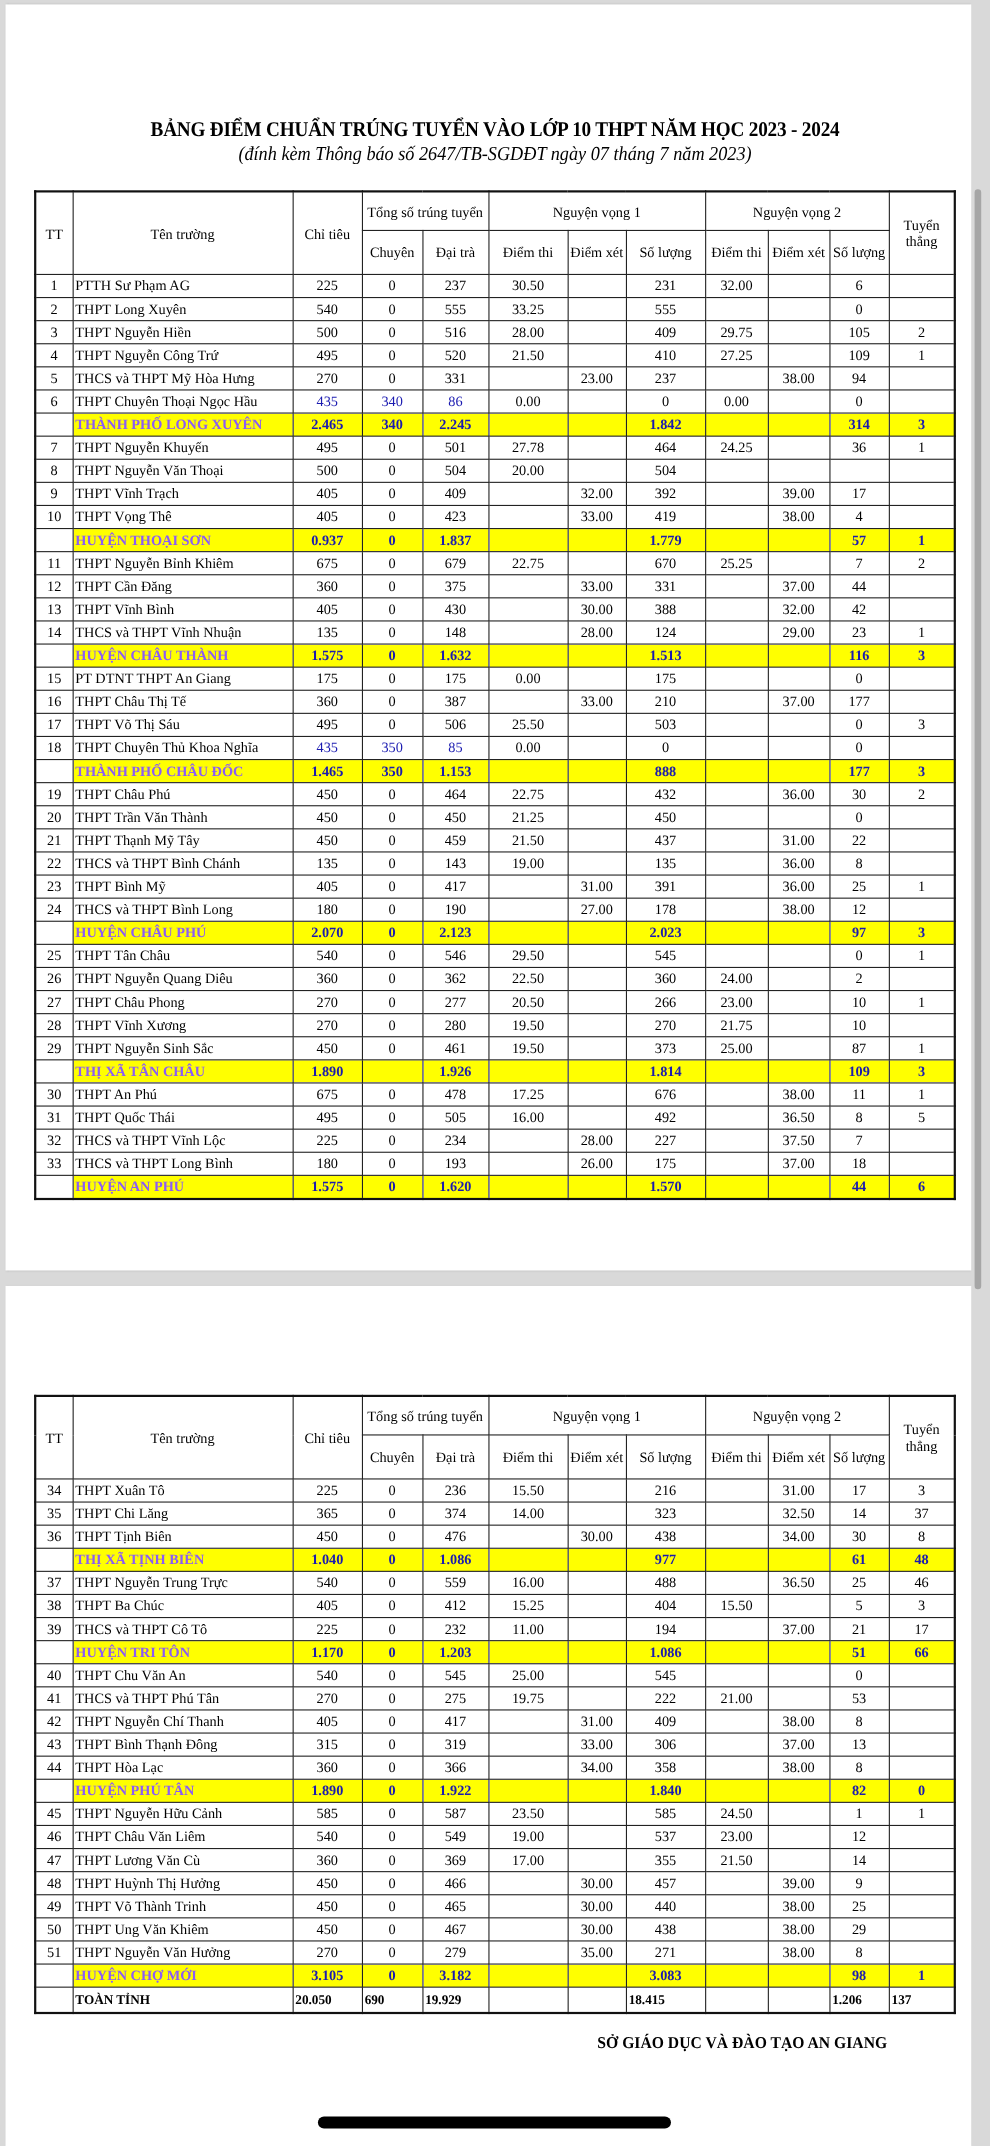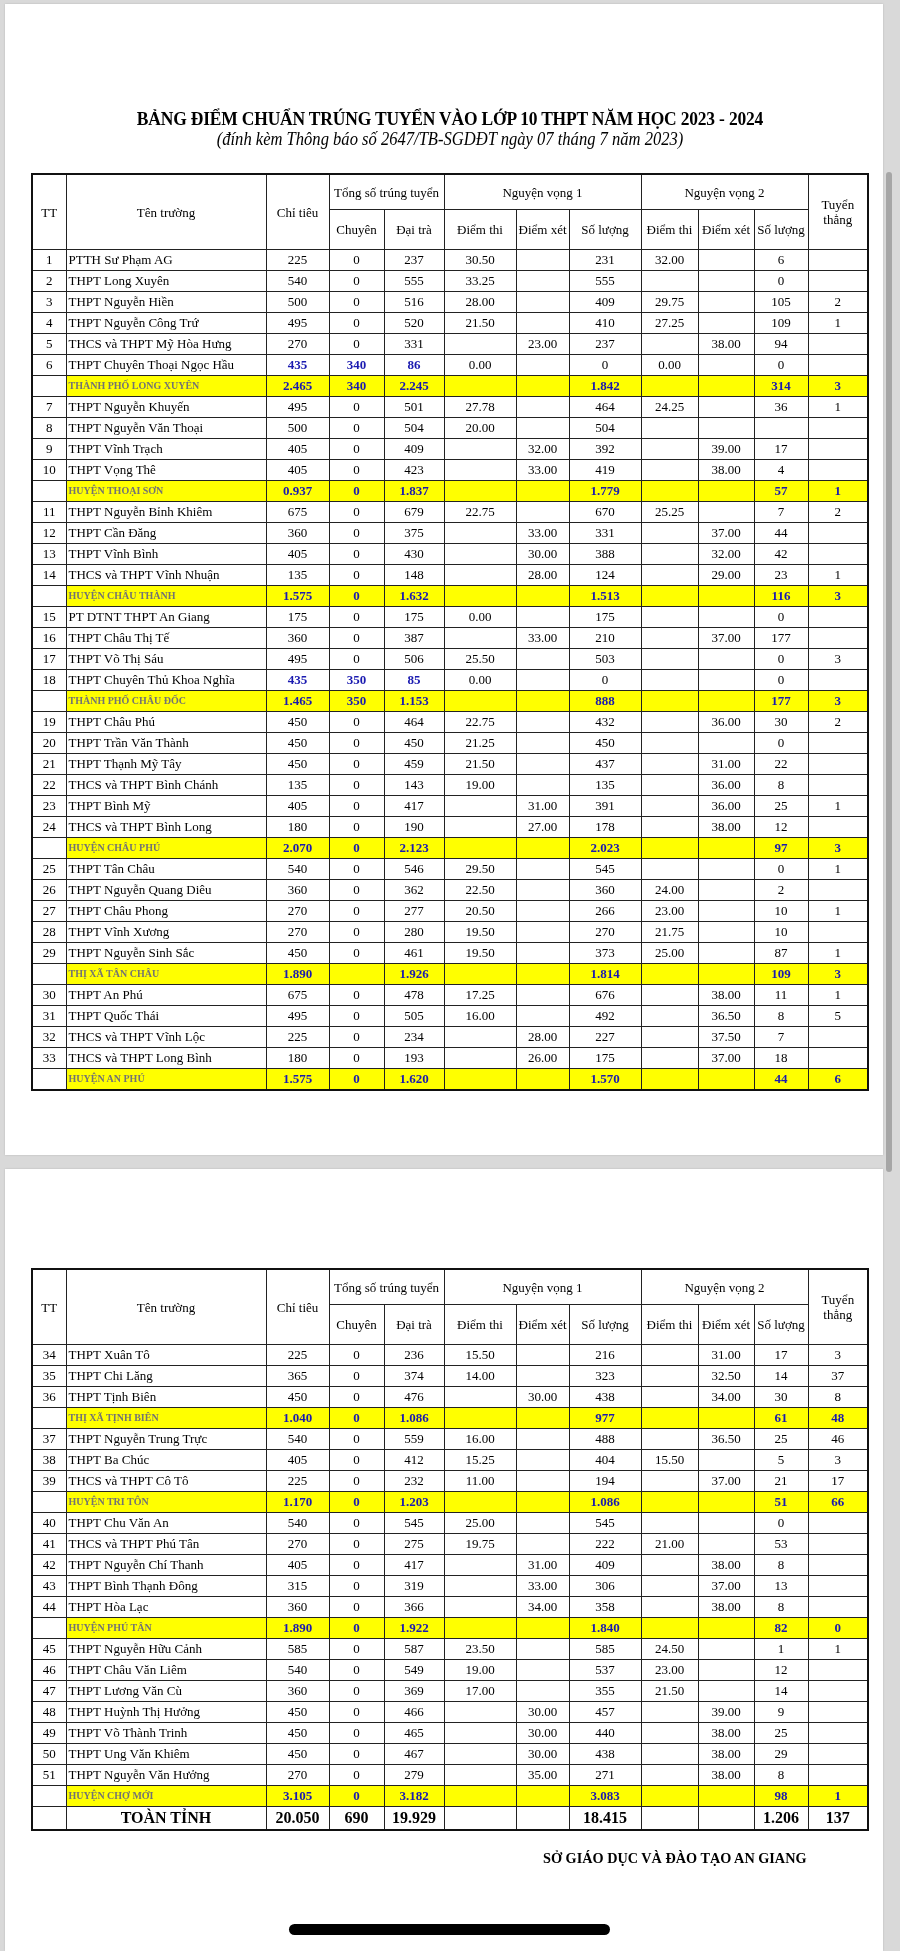--- a/index.html
+++ b/index.html
@@ -42,25 +42,25 @@
   table.grid { border: 2px solid #111; }
   table.grid th {
     font-weight: normal; font-size: 13px; line-height: 15px; white-space: normal;
   }
   thead tr.h1 th { height: 34px; }
   thead tr.h2 th { height: 39px; }
   tbody tr { height: 21px; }
   td { text-align: center; line-height: 20px; }
   td.name { text-align: left; }
   td.tt { text-align: center; }
-  .blue { color: #1a1ab0; font-weight: bold; }
+  .blue { color: #1a1ab0; font-weight: normal; }
   tr.sub td.y { background: #ffff00; }
-  tr.sub td.name { font-weight: bold; color: #737373; font-size: 10px; }
+  tr.sub td.name { font-weight: bold; color: #8b5cf6; font-size: 13px; }
   tr.sub td.num { color: #1a1ab0; font-weight: bold; }
-  tr.total td { font-weight: bold; font-size: 16px; text-align: center; height: 22px; }
+  tr.total td { font-weight: bold; font-size: 12px; text-align: left; height: 22px; }
   .footer {
     position: absolute; left: 543px; top: 1850px; font-weight: bold; font-size: 15px;
     transform: scaleX(0.95); transform-origin: left;
   }
   .home-indicator {
     position: absolute; left: 289px; top: 1924px; width: 321px; height: 11px;
     background: #000; border-radius: 6px;
   }
 </style>
 </head>

